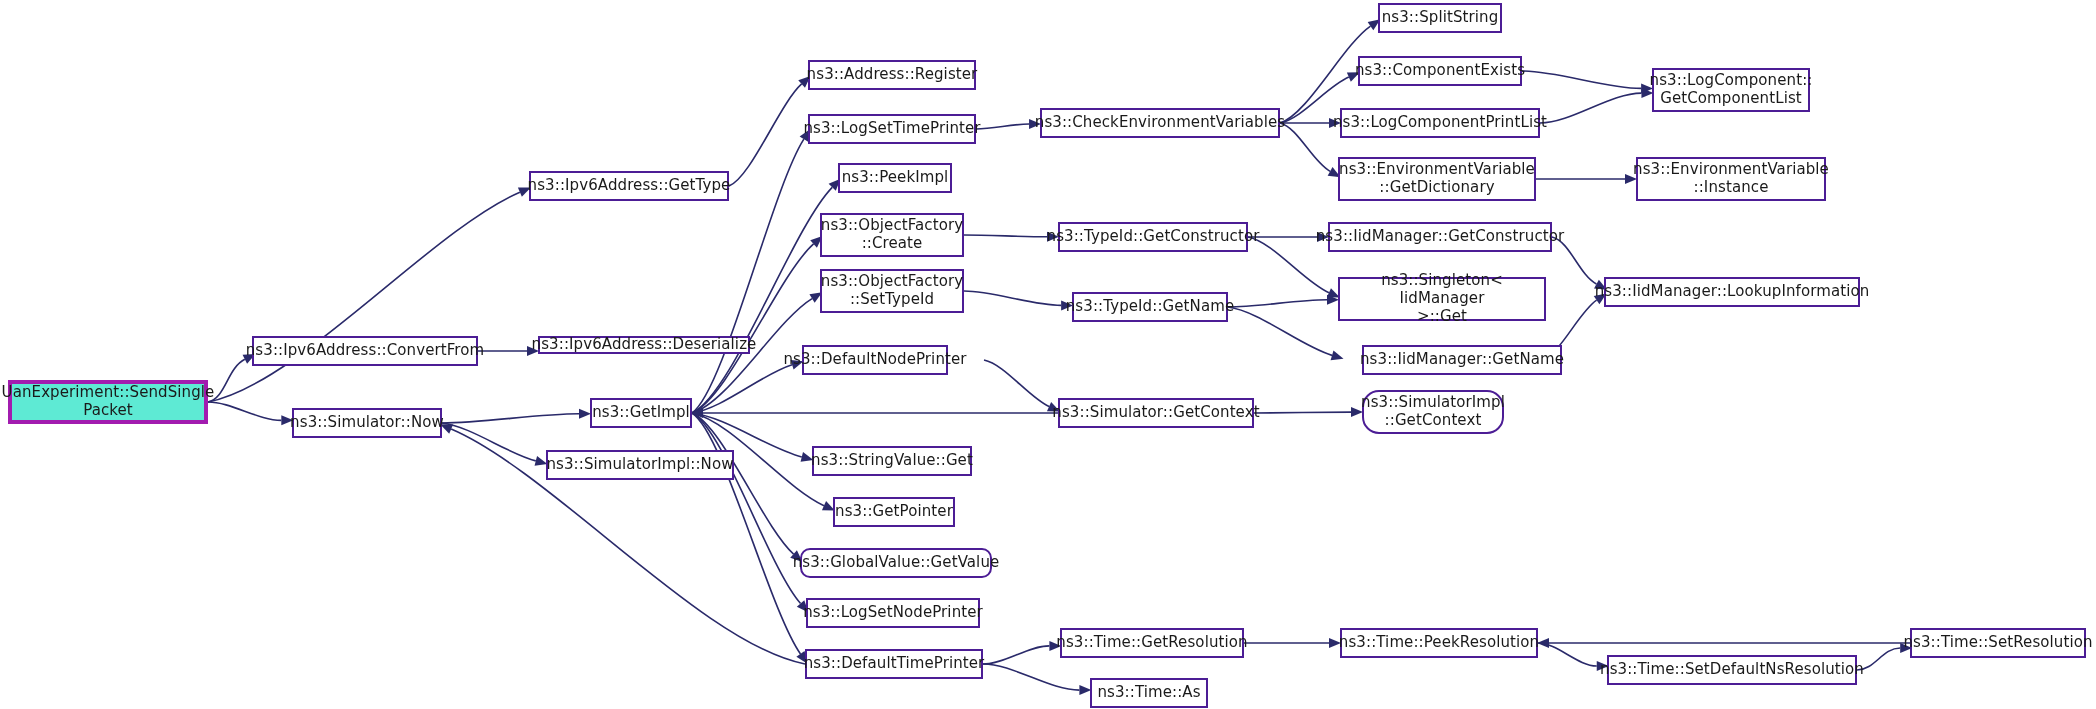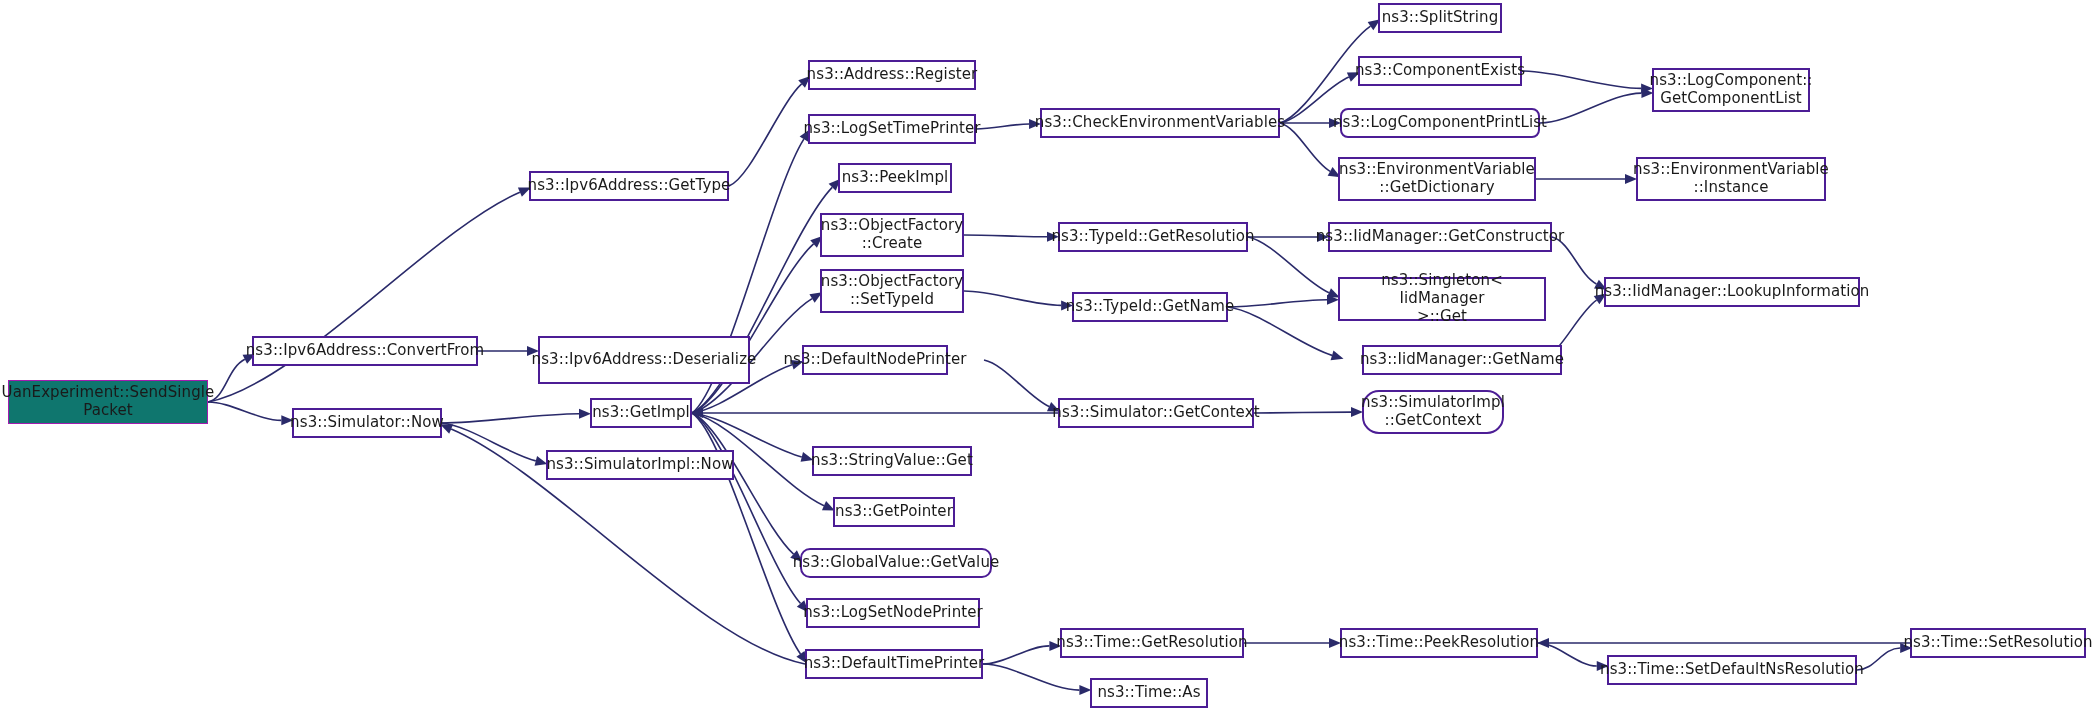--- a/index.html
+++ b/index.html
@@ -32,22 +32,22 @@
     align-items: center;
     justify-content: center;
     text-align: center;
     font-size: 15px;
     line-height: 1.18;
     letter-spacing: 0.1px;
     white-space: pre-line;
     padding: 0 4px;
   }
   .node.root {
-    background: #0f766e;
-    border: 1px solid #a21caf;
+    background: #5eead4;
+    border: 4px solid #a21caf;
   }
 </style>
 </head>
 <body>
 
 <div id="graph-root">
   <svg id="edges" viewBox="0 0 2096 709" preserveAspectRatio="none">
       <path d="M 208 402 C 297.88 384.72, 429.9937750562963 231.02101117707167, 519.8737750562963 192.14101117707168" fill="none" stroke="#2a2a6a" stroke-width="1.6"></path>
       <polygon points="530.887480273495,187.376738159218 521.8588888137353,196.73005501757117 517.8886612988572,187.55196733657218" fill="#2a2a6a"></polygon>
       <path d="M 208 402 C 226 397.92, 226.81443417798573 368.5087240209711, 244.81443417798573 359.3287240209711" fill="none" stroke="#2a2a6a" stroke-width="1.6"></path>
@@ -134,47 +134,47 @@
       <polygon points="1608.7563294232368,665.9916071656144 1596.7563294232368,670.9916071656144 1596.7563294232368,660.9916071656144" fill="#2a2a6a"></polygon>
       <path d="M 1857 670 C 1875 670, 1882.198565534548 647.9931835956077, 1900.198565534548 647.9931835956077" fill="none" stroke="#2a2a6a" stroke-width="1.6"></path>
       <polygon points="1912.198565534548,647.9931835956077 1900.198565534548,652.9931835956077 1900.198565534548,642.9931835956077" fill="#2a2a6a"></polygon>
     </svg>
   <div id="node-layer">
       <div class="node root" style="left: 8px; top: 380px; width: 200px; height: 44px;"><span>UanExperiment::SendSingle
 Packet</span></div>
       <div class="node" style="left: 252px; top: 336px; width: 226px; height: 30px;"><span>ns3::Ipv6Address::ConvertFrom</span></div>
       <div class="node" style="left: 292px; top: 408px; width: 150px; height: 30px;"><span>ns3::Simulator::Now</span></div>
       <div class="node" style="left: 529px; top: 171px; width: 200px; height: 30px;"><span>ns3::Ipv6Address::GetType</span></div>
-      <div class="node" style="left: 538px; top: 336px; width: 212px; height: 48px;"><span>ns3::Ipv6Address::Deserialize</span></div>
+      <div class="node" style="left: 538px; top: 336px; width: 212px; height: 18px;"><span>ns3::Ipv6Address::Deserialize</span></div>
       <div class="node" style="left: 546px; top: 450px; width: 188px; height: 30px;"><span>ns3::SimulatorImpl::Now</span></div>
       <div class="node" style="left: 590px; top: 398px; width: 102px; height: 30px;"><span>ns3::GetImpl</span></div>
       <div class="node" style="left: 808px; top: 60px; width: 168px; height: 30px;"><span>ns3::Address::Register</span></div>
       <div class="node" style="left: 808px; top: 114px; width: 168px; height: 30px;"><span>ns3::LogSetTimePrinter</span></div>
       <div class="node" style="left: 838px; top: 163px; width: 114px; height: 30px;"><span>ns3::PeekImpl</span></div>
       <div class="node" style="left: 820px; top: 213px; width: 144px; height: 44px;"><span>ns3::ObjectFactory
 ::Create</span></div>
       <div class="node" style="left: 820px; top: 269px; width: 144px; height: 44px;"><span>ns3::ObjectFactory
 ::SetTypeId</span></div>
       <div class="node" style="left: 802px; top: 345px; width: 146px; height: 30px;"><span>ns3::DefaultNodePrinter</span></div>
       <div class="node" style="left: 812px; top: 446px; width: 160px; height: 30px;"><span>ns3::StringValue::Get</span></div>
       <div class="node" style="left: 833px; top: 497px; width: 122px; height: 30px;"><span>ns3::GetPointer</span></div>
       <div class="node" style="left: 800px; top: 548px; width: 192px; height: 30px; border-radius: 10px;"><span>ns3::GlobalValue::GetValue</span></div>
       <div class="node" style="left: 806px; top: 598px; width: 174px; height: 30px;"><span>ns3::LogSetNodePrinter</span></div>
       <div class="node" style="left: 805px; top: 649px; width: 178px; height: 30px;"><span>ns3::DefaultTimePrinter</span></div>
       <div class="node" style="left: 1040px; top: 108px; width: 240px; height: 30px;"><span>ns3::CheckEnvironmentVariables</span></div>
       <div class="node" style="left: 1378px; top: 3px; width: 124px; height: 30px;"><span>ns3::SplitString</span></div>
       <div class="node" style="left: 1358px; top: 56px; width: 164px; height: 30px;"><span>ns3::ComponentExists</span></div>
-      <div class="node" style="left: 1340px; top: 108px; width: 200px; height: 30px; border-radius: 8px;"><span>ns3::LogComponentPrintList</span></div>
+      <div class="node" style="left: 1340px; top: 108px; width: 200px; height: 30px;"><span>ns3::LogComponentPrintList</span></div>
       <div class="node" style="left: 1338px; top: 157px; width: 198px; height: 44px;"><span>ns3::EnvironmentVariable
 ::GetDictionary</span></div>
       <div class="node" style="left: 1652px; top: 68px; width: 158px; height: 44px;"><span>ns3::LogComponent::
 GetComponentList</span></div>
       <div class="node" style="left: 1636px; top: 157px; width: 190px; height: 44px;"><span>ns3::EnvironmentVariable
 ::Instance</span></div>
-      <div class="node" style="left: 1058px; top: 222px; width: 190px; height: 30px;"><span>ns3::TypeId::GetResolution</span></div>
+      <div class="node" style="left: 1058px; top: 222px; width: 190px; height: 30px;"><span>ns3::TypeId::GetConstructor</span></div>
       <div class="node" style="left: 1072px; top: 292px; width: 156px; height: 30px; text-align: center;"><span>ns3::TypeId::GetName</span></div>
       <div class="node" style="left: 1328px; top: 222px; width: 224px; height: 30px;"><span>ns3::IidManager::GetConstructor</span></div>
       <div class="node" style="left: 1338px; top: 277px; width: 208px; height: 44px;"><span>ns3::Singleton&lt; IidManager
 &gt;::Get</span></div>
       <div class="node" style="left: 1342px; top: 345px; width: 200px; height: 30px; margin-left: 20px;"><span>ns3::IidManager::GetName</span></div>
       <div class="node" style="left: 1604px; top: 277px; width: 256px; height: 30px;"><span>ns3::IidManager::LookupInformation</span></div>
       <div class="node" style="left: 1058px; top: 398px; width: 196px; height: 30px;"><span>ns3::Simulator::GetContext</span></div>
       <div class="node" style="left: 1362px; top: 390px; width: 142px; height: 44px; border-radius: 17px;"><span>ns3::SimulatorImpl
 ::GetContext</span></div>
       <div class="node" style="left: 1060px; top: 628px; width: 184px; height: 30px;"><span>ns3::Time::GetResolution</span></div>

